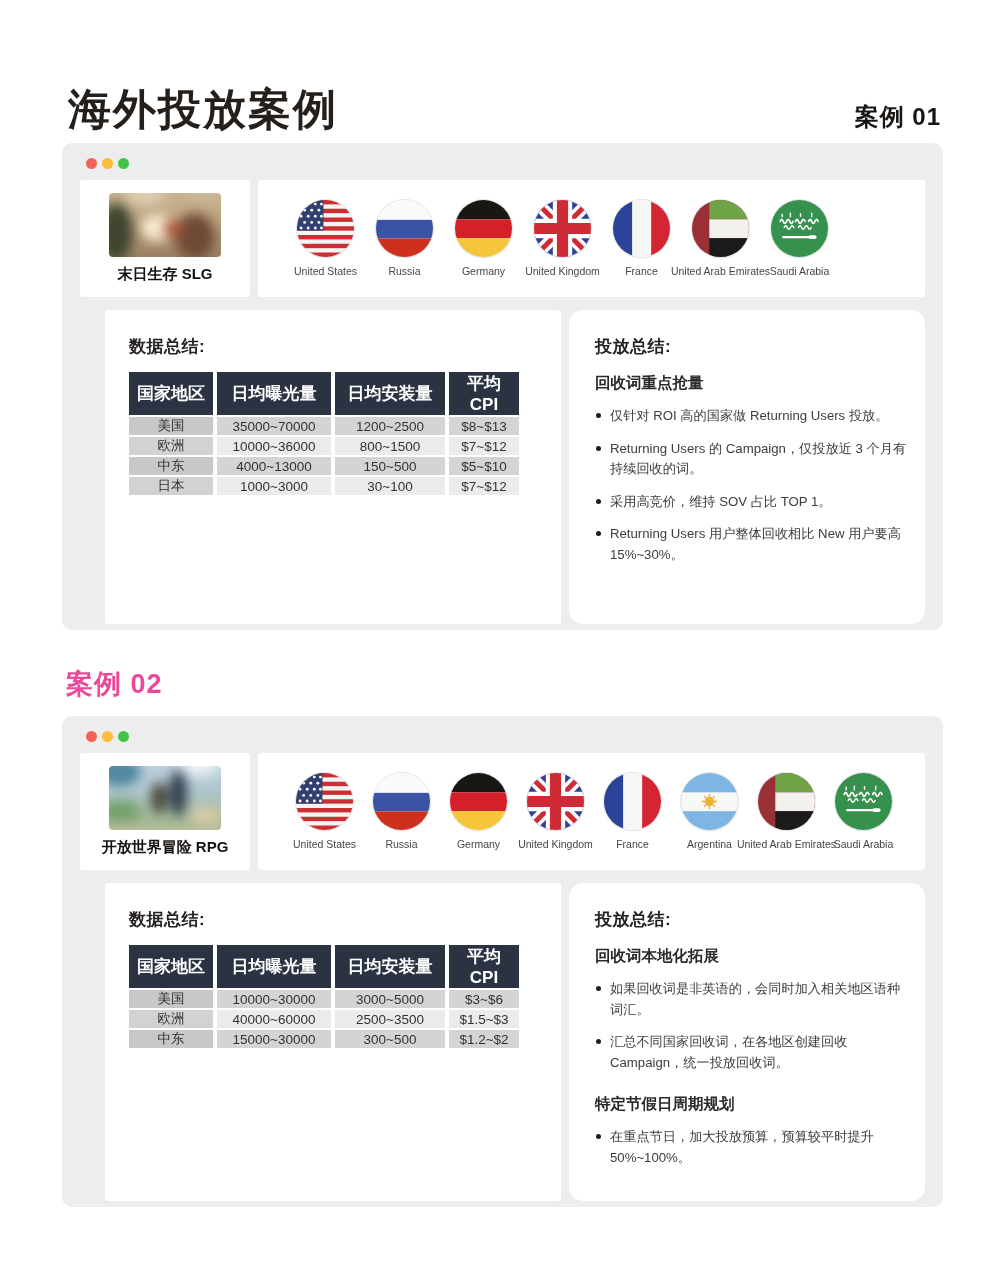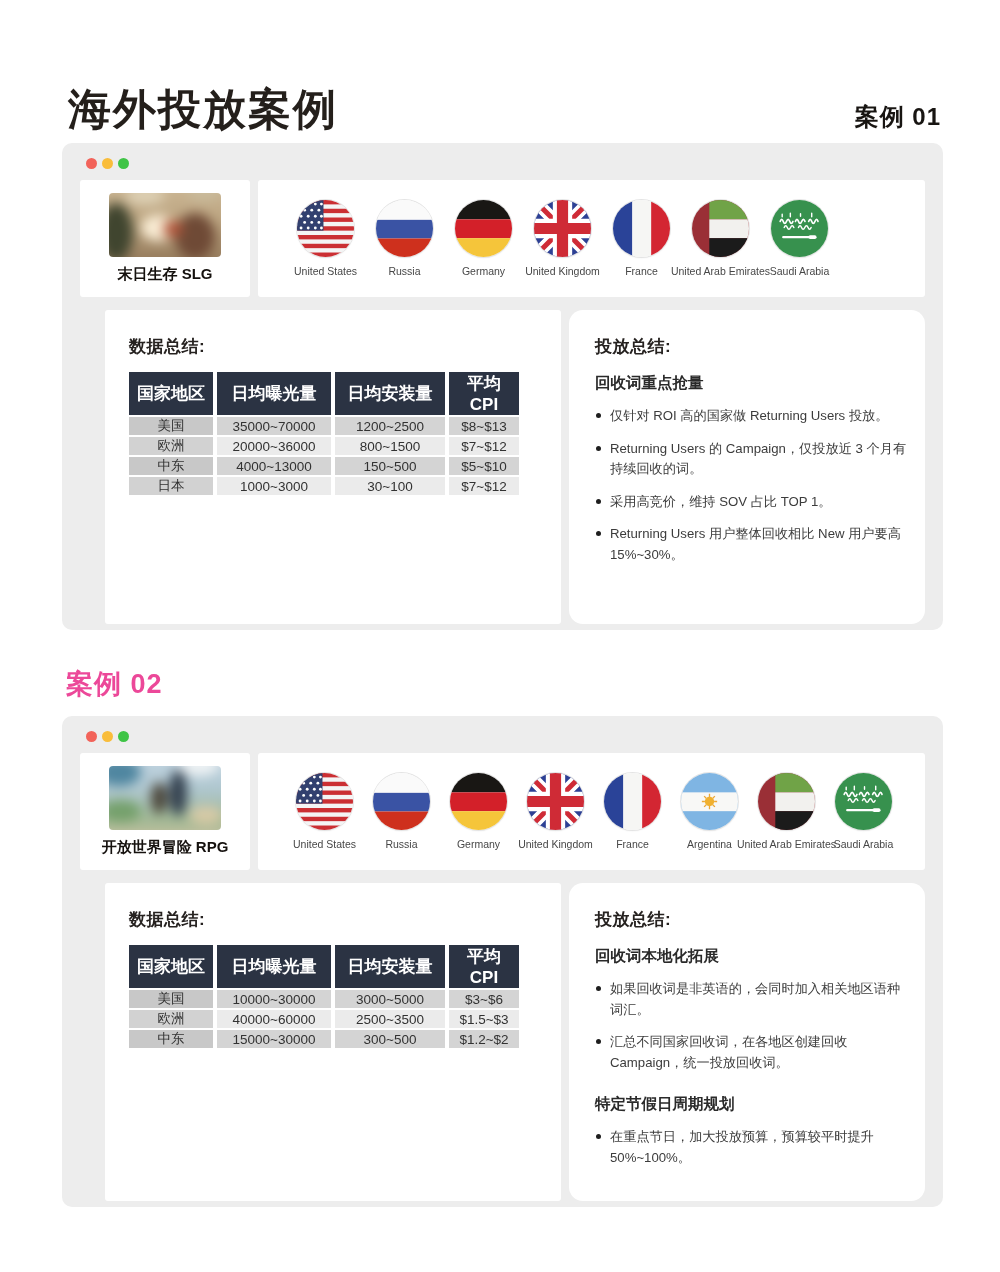--- a/index.html
+++ b/index.html
@@ -223,21 +223,21 @@
           </thead>
           <tbody>
             <tr>
               <td>美国</td>
               <td>35000~70000</td>
               <td>1200~2500</td>
               <td>$8~$13</td>
             </tr>
             <tr>
               <td>欧洲</td>
-              <td>20000~36000</td>
+              <td>10000~36000</td>
               <td>800~1500</td>
               <td>$7~$12</td>
             </tr>
             <tr>
               <td>中东</td>
               <td>4000~13000</td>
               <td>150~500</td>
               <td>$5~$10</td>
             </tr>
             <tr>

